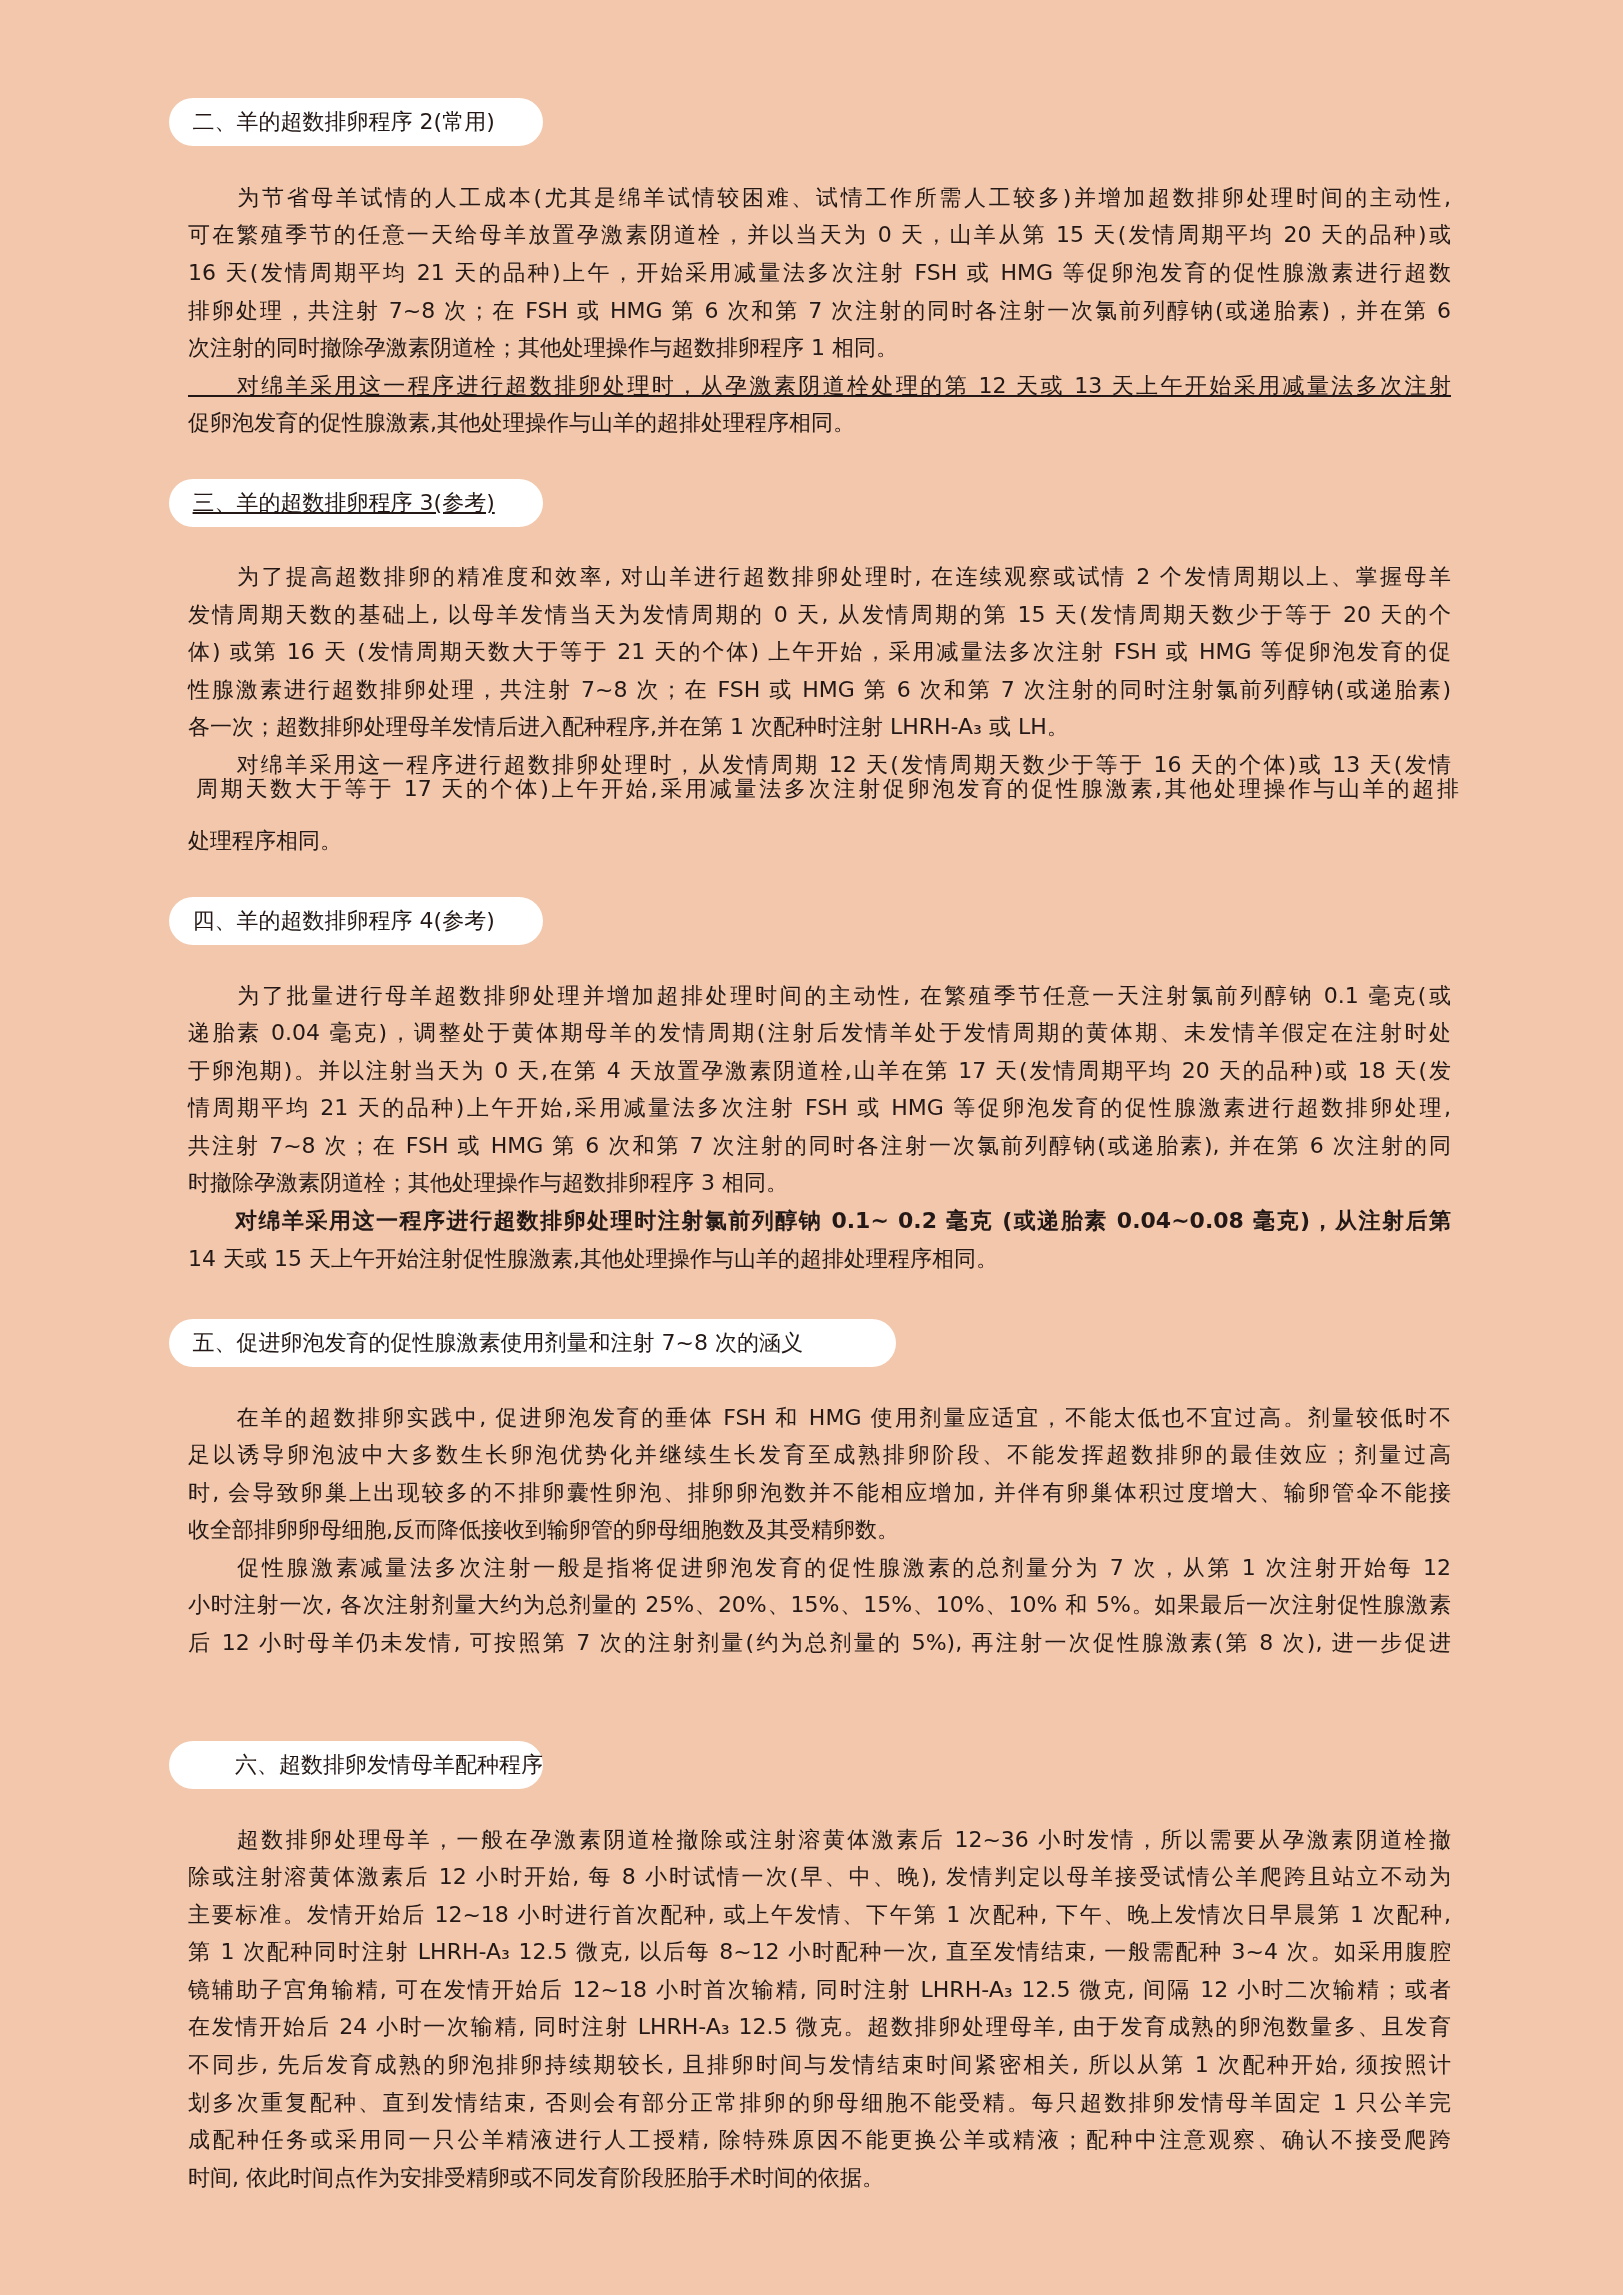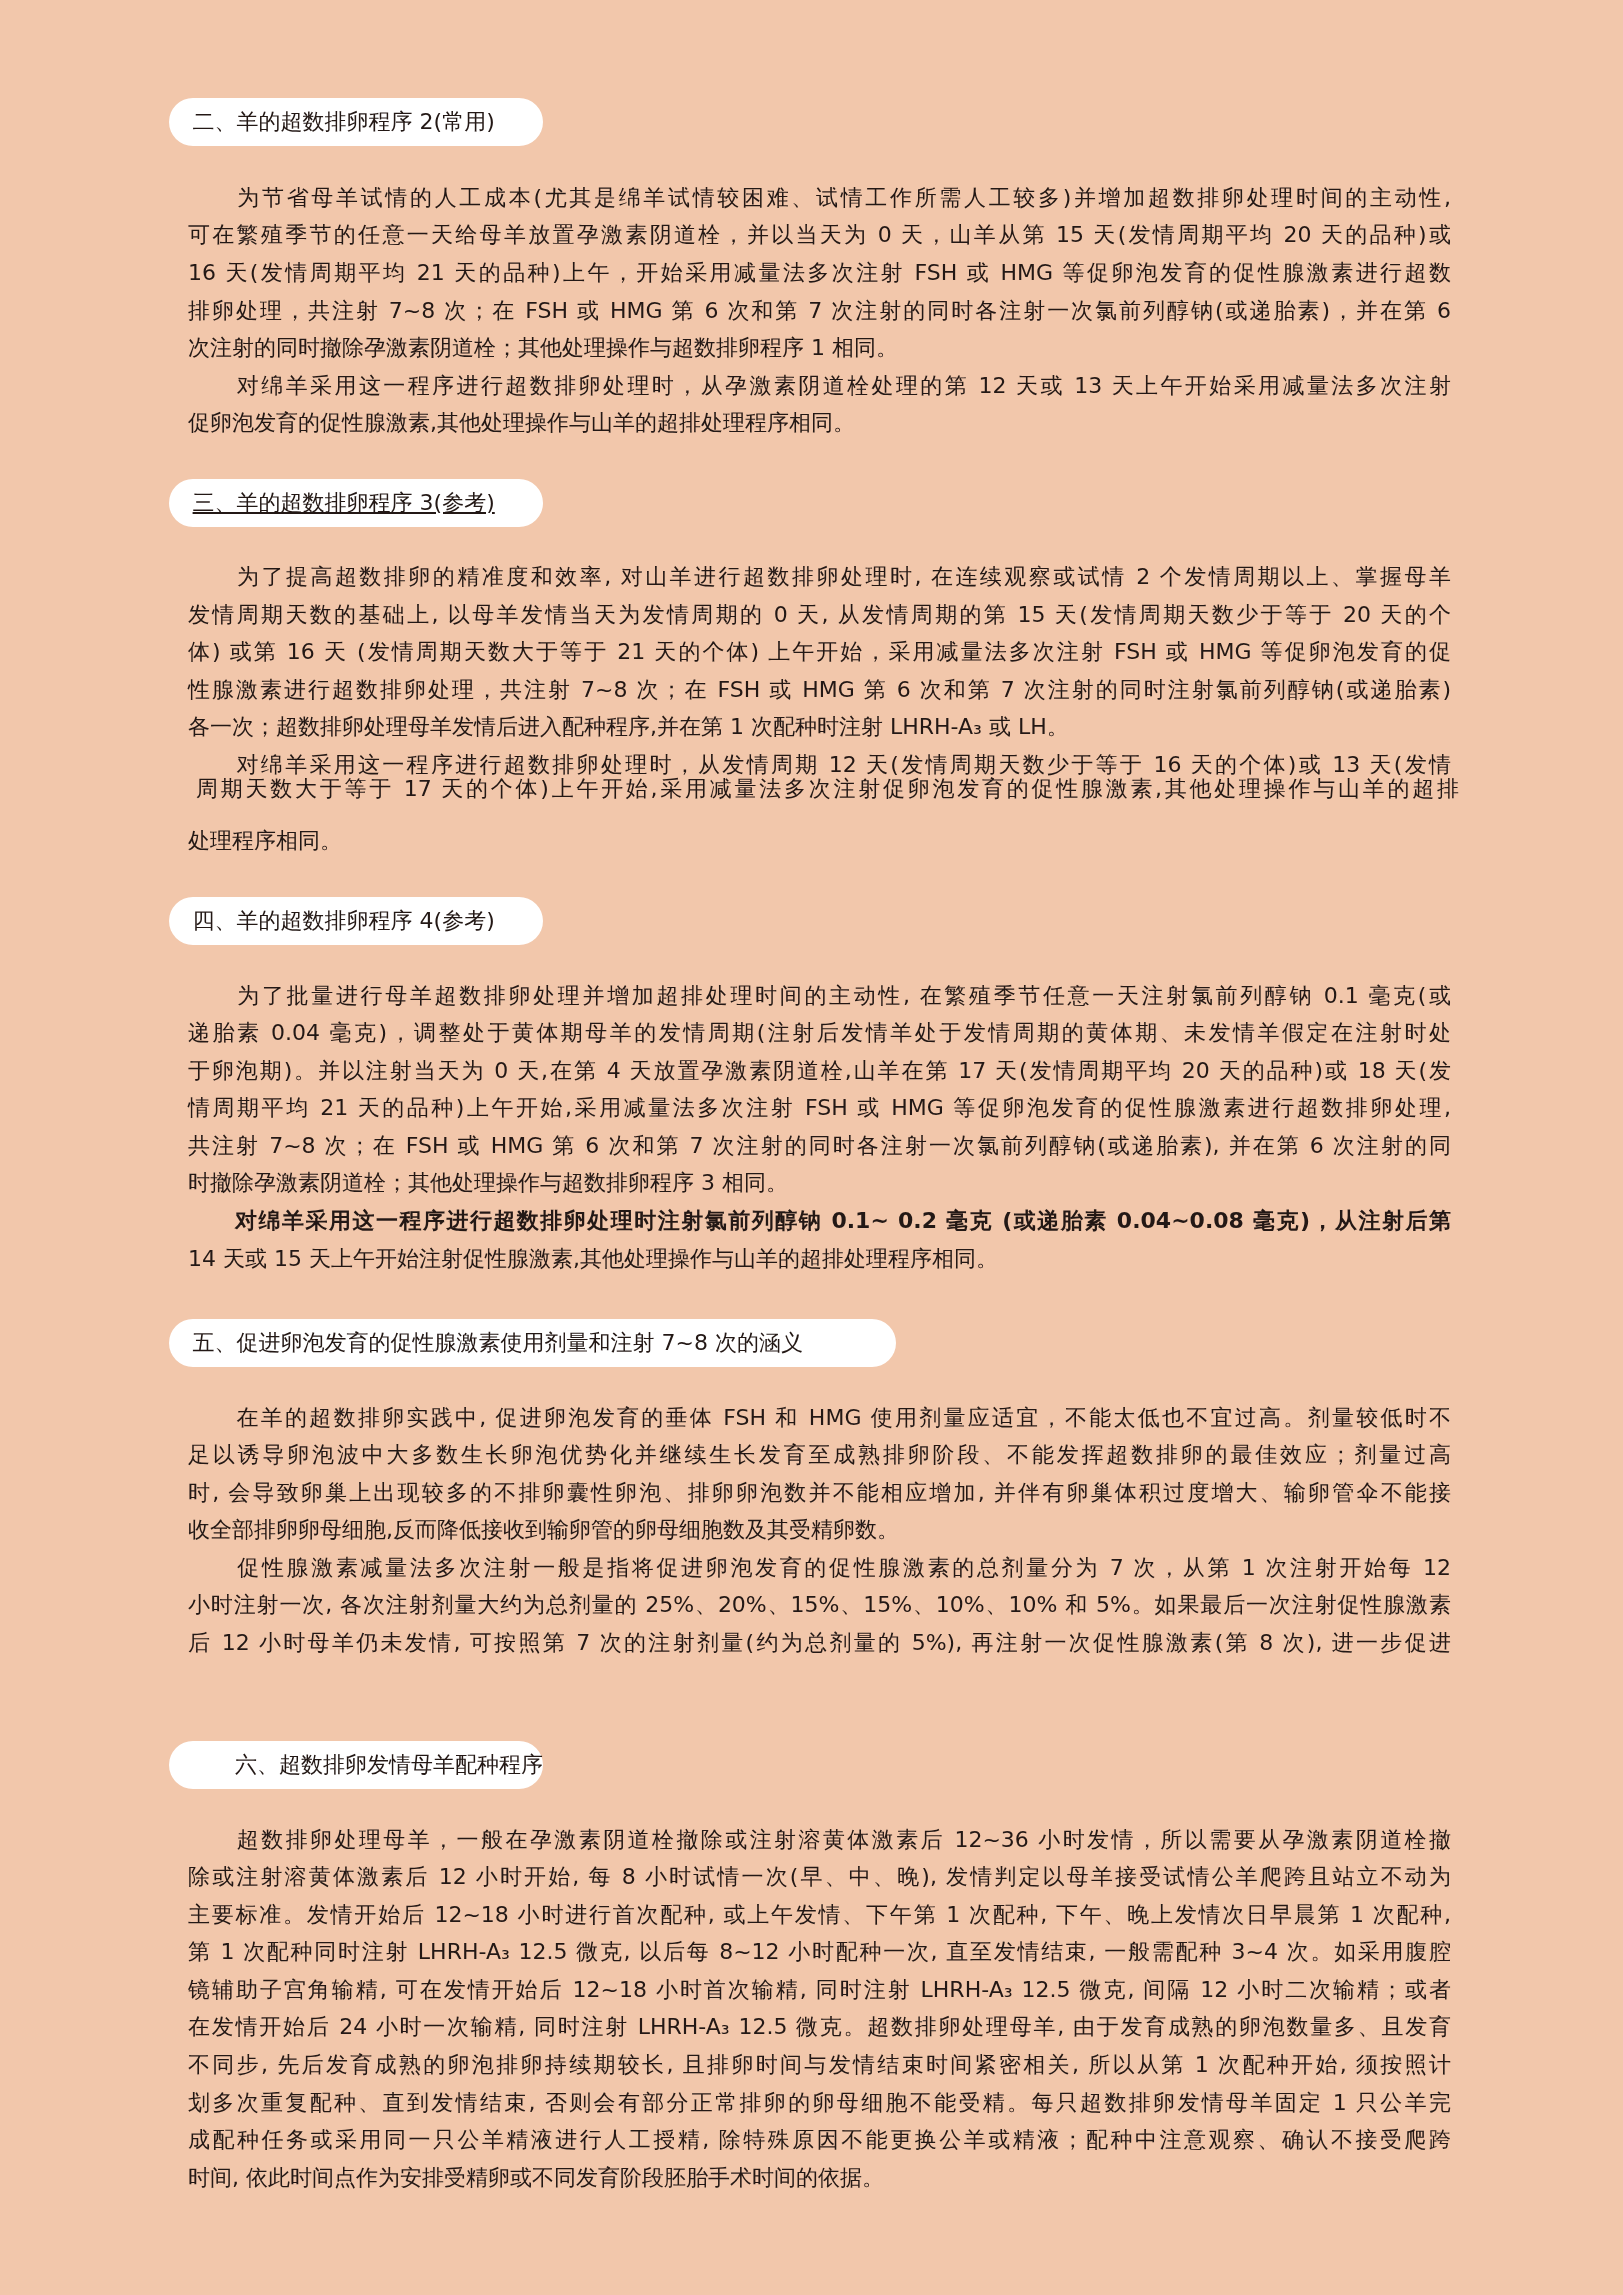--- a/index.html
+++ b/index.html
@@ -14,21 +14,21 @@
 </head>
 <body>
 
 <div id="doc">
     <div class="pill" style="top: 98px; width: 374px;">二、羊的超数排卵程序 2(常用)</div>
     <div class="line" style="top: 181px;">　　为节省母羊试情的人工成本(尤其是绵羊试情较困难、试情工作所需人工较多)并增加超数排卵处理时间的主动性,</div>
     <div class="line" style="top: 218px;">可在繁殖季节的任意一天给母羊放置孕激素阴道栓，并以当天为 0 天，山羊从第 15 天(发情周期平均 20 天的品种)或</div>
     <div class="line" style="top: 256px;">16 天(发情周期平均 21 天的品种)上午，开始采用减量法多次注射 FSH 或 HMG 等促卵泡发育的促性腺激素进行超数</div>
     <div class="line" style="top: 294px;">排卵处理，共注射 7~8 次；在 FSH 或 HMG 第 6 次和第 7 次注射的同时各注射一次氯前列醇钠(或递胎素)，并在第 6</div>
     <div class="line last" style="top: 331px;">次注射的同时撤除孕激素阴道栓；其他处理操作与超数排卵程序 1 相同。</div>
-    <div class="line" style="top: 369px;">　　对绵羊采用这一程序进行超数排卵处理时，从孕激素阴道栓处理的第 12 天或 13 天上午开始采用减量法多次注射</div>
+    <div class="line" style="top: 369px; text-decoration: underline;">　　对绵羊采用这一程序进行超数排卵处理时，从孕激素阴道栓处理的第 12 天或 13 天上午开始采用减量法多次注射</div>
     <div class="line last" style="top: 406px;">促卵泡发育的促性腺激素,其他处理操作与山羊的超排处理程序相同。</div>
     <div class="pill" style="top: 479px; width: 374px; text-decoration: underline;">三、羊的超数排卵程序 3(参考)</div>
     <div class="line" style="top: 560px;">　　为了提高超数排卵的精准度和效率, 对山羊进行超数排卵处理时, 在连续观察或试情 2 个发情周期以上、掌握母羊</div>
     <div class="line" style="top: 598px;">发情周期天数的基础上, 以母羊发情当天为发情周期的 0 天, 从发情周期的第 15 天(发情周期天数少于等于 20 天的个</div>
     <div class="line" style="top: 635px;">体) 或第 16 天 (发情周期天数大于等于 21 天的个体) 上午开始，采用减量法多次注射 FSH 或 HMG 等促卵泡发育的促</div>
     <div class="line" style="top: 673px;">性腺激素进行超数排卵处理，共注射 7~8 次；在 FSH 或 HMG 第 6 次和第 7 次注射的同时注射氯前列醇钠(或递胎素)</div>
     <div class="line last" style="top: 710px;">各一次；超数排卵处理母羊发情后进入配种程序,并在第 1 次配种时注射 LHRH-A₃ 或 LH。</div>
     <div class="line" style="top: 748px;">　　对绵羊采用这一程序进行超数排卵处理时，从发情周期 12 天(发情周期天数少于等于 16 天的个体)或 13 天(发情</div>
     <div class="line" style="top: 772px; margin-left: 8px;">周期天数大于等于 17 天的个体)上午开始,采用减量法多次注射促卵泡发育的促性腺激素,其他处理操作与山羊的超排</div>
     <div class="line last" style="top: 824px;">处理程序相同。</div>

